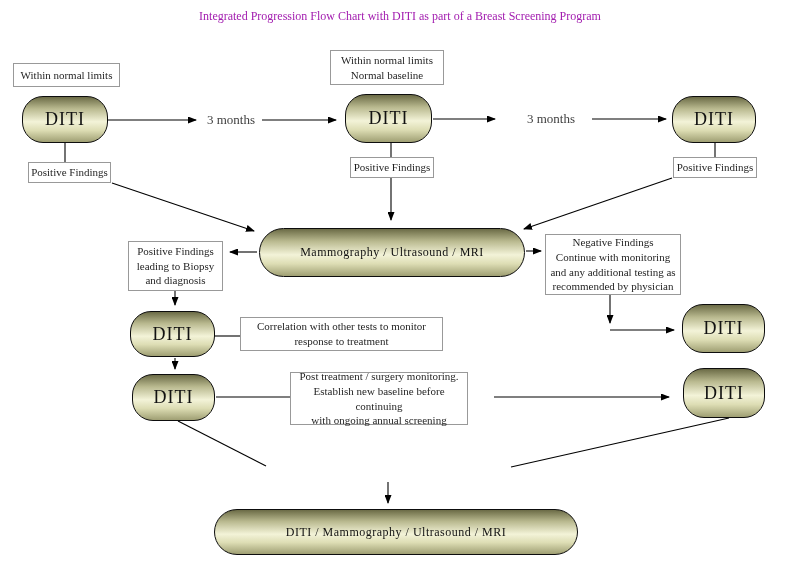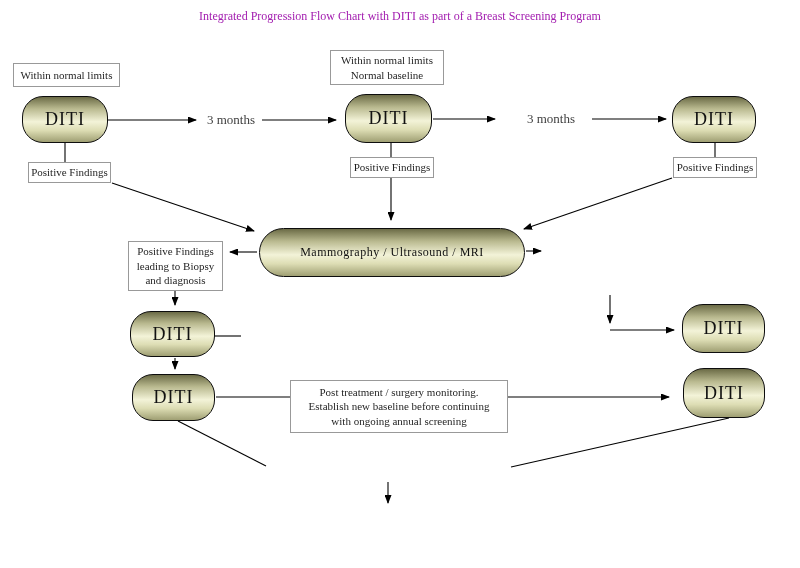--- a/index.html
+++ b/index.html
@@ -80,26 +80,33 @@
 
   <div class="fbox" style="left:13px;top:63px;width:107px;height:24px">Within normal limits</div>
   <div class="fbox" style="left:330px;top:50px;width:114px;height:35px">Within normal limits
 Normal baseline</div>
   <div class="fbox" style="left:28px;top:162px;width:83px;height:21px">Positive Findings</div>
   <div class="fbox" style="left:350px;top:157px;width:84px;height:21px">Positive Findings</div>
   <div class="fbox" style="left:673px;top:157px;width:84px;height:21px">Positive Findings</div>
   <div class="fbox" style="left:128px;top:241px;width:95px;height:50px">Positive Findings
 leading to Biopsy
 and diagnosis</div>
-  <div class="fbox" style="left:290px;top:380px;width:218px;height:53px">Post treatment / surgery monitoring.
+  <div class="fbox" style="left:545px;top:234px;width:136px;height:61px">Negative Findings
+Continue with monitoring
+and any additional testing as
+recommended by physician</div>
+  <div class="fbox" style="left:240px;top:317px;width:203px;height:34px">Correlation with other tests to monitor
+response to treatment</div>
+  <div class="fbox" style="left:290px;top:372px;width:178px;height:53px">Post treatment / surgery monitoring.
 Establish new baseline before continuing
 with ongoing annual screening</div>
 
   <div class="pill" style="left:22px;top:96px;width:86px;height:47px">DITI</div>
   <div class="pill" style="left:345px;top:94px;width:87px;height:49px">DITI</div>
   <div class="pill" style="left:672px;top:96px;width:84px;height:47px">DITI</div>
   <div class="pill pill-lg" style="left:259px;top:228px;width:266px;height:49px">Mammography / Ultrasound / MRI</div>
   <div class="pill" style="left:130px;top:311px;width:85px;height:46px">DITI</div>
   <div class="pill" style="left:132px;top:374px;width:83px;height:47px">DITI</div>
   <div class="pill" style="left:682px;top:304px;width:83px;height:49px">DITI</div>
   <div class="pill" style="left:683px;top:368px;width:82px;height:50px">DITI</div>
+  <div class="pill pill-lg" style="left:214px;top:509px;width:364px;height:46px">DITI / Mammography / Ultrasound / MRI</div>
 
 </div>
 
 </body></html>

